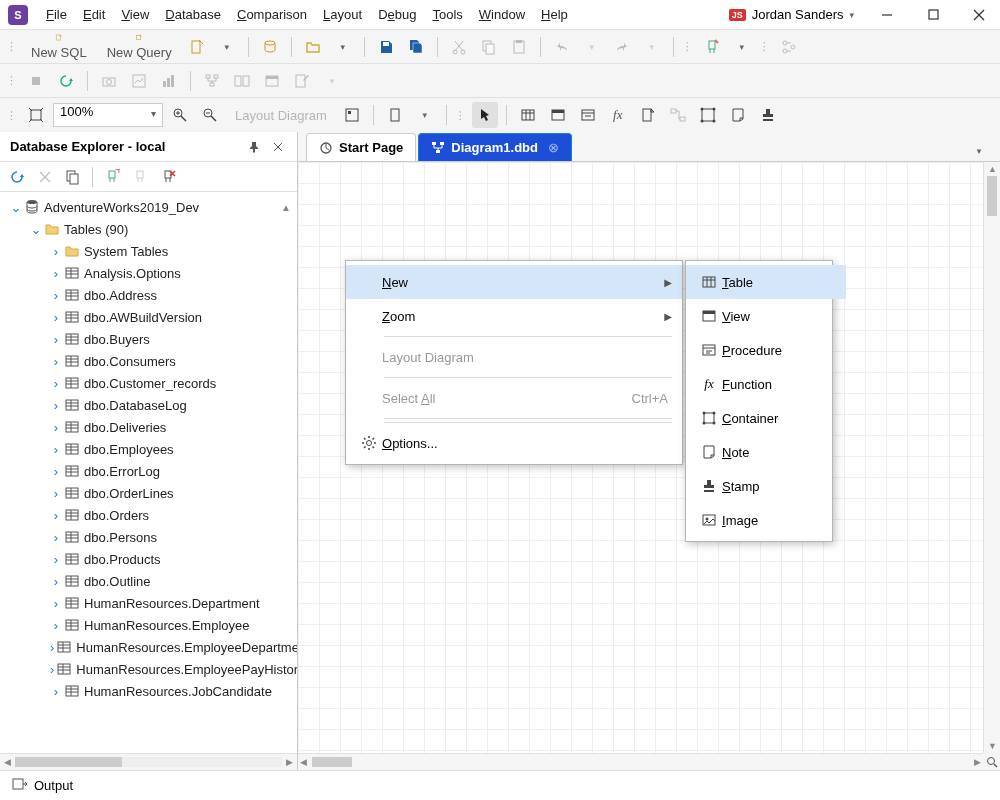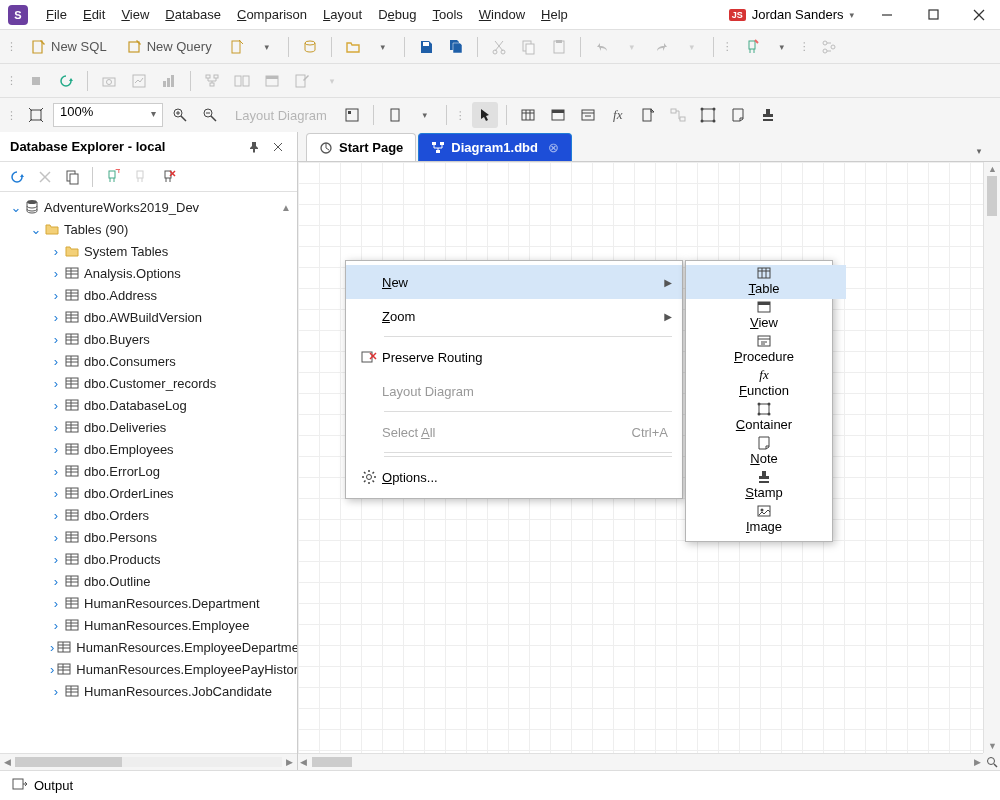--- a/index.html
+++ b/index.html
@@ -11,21 +11,21 @@
 .menu-item { padding: 4px 8px; cursor: pointer; color: #222; }
 .menu-item u { text-decoration: underline; }
 .menubar-spacer { flex: 1; }
 .user-badge { display: flex; align-items: center; gap: 6px; margin-right: 20px; }
 .js-icon { background: #d63333; color: #fff; font-size: 9px; font-weight: bold; padding: 1px 3px; border-radius: 2px; }
 .win-controls { display: flex; gap: 20px; margin-left: auto; }
 .win-btn { width: 26px; height: 22px; display: flex; align-items: center; justify-content: center; color: #333; cursor: pointer; }
 
 
 .toolbar { height: 34px; background: #f5f5f5; display: flex; align-items: center; padding: 0 6px; gap: 4px; border-bottom: 1px solid #e0e0e0; }
-.tb-btn { height: 26px; min-width: 26px; display: flex; align-items: center; justify-content: center; padding: 0 4px; border-radius: 3px; cursor: pointer; color: #555; gap: 4px; }
+.tb-btn { height: 26px; min-width: 26px; display: flex; align-items: center; justify-content: center; padding: 0 4px; border-radius: 3px; cursor: pointer; color: #555; gap: 4px; flex-direction: column; }
 .tb-btn.disabled { opacity: 0.4; cursor: default; }
 .tb-sep { width: 1px; height: 20px; background: #ccc; margin: 0 4px; }
 .tb-text-btn { padding: 0 8px; }
 .tb-select { height: 24px; border: 1px solid #ccc; background: #fff; padding: 0 22px 0 6px; position: relative; cursor: pointer; min-width: 110px; }
 .tb-select::after { content: '▾'; position: absolute; right: 6px; top: 4px; font-size: 10px; color: #666; }
 .tb-grip { color: #aaa; font-size: 11px; margin-right: 2px; cursor: move; }
 
 
 .main-wrap { display: flex; height: calc(800px - 30px - 34px - 34px - 34px - 30px); }
 .sidebar { width: 298px; background: #fff; border-right: 1px solid #ccc; display: flex; flex-direction: column; }
@@ -61,21 +61,21 @@
 
 .ctx-menu { position: absolute; background: #fff; border: 1px solid #b5b5b5; box-shadow: 2px 2px 8px rgba(0,0,0,0.25); padding: 4px 0; z-index: 100; }
 .ctx-row { height: 34px; display: flex; align-items: center; padding: 0 14px 0 10px; cursor: pointer; position: relative; min-width: 280px; }
 .ctx-row.hover { background: #d5e6f8; }
 .ctx-row.disabled { color: #999; cursor: default; }
 .ctx-icon-col { width: 26px; display: flex; align-items: center; justify-content: center; }
 .ctx-label { flex: 1; }
 .ctx-hint { color: #999; margin-left: 28px; }
 .ctx-arrow { position: absolute; right: 10px; font-size: 10px; color: #555; }
 .ctx-sep { height: 1px; background: #dcdcdc; margin: 3px 10px 3px 38px; }
-.submenu .ctx-row { min-width: 160px; flex-direction: column; }
+.submenu .ctx-row { min-width: 160px; }
 
 
 .statusbar { height: 30px; background: #fff; border-top: 1px solid #ddd; display: flex; align-items: center; padding: 0 12px; gap: 6px; }
 
 
 .ic { width: 16px; height: 16px; display: inline-block; }
 .ic-db { color: #444; }
 .ic-folder { color: #d6a838; }
 .ic-table { color: #555; }
 
@@ -804,30 +804,20 @@
     <div class="ctx-icon-col"></div>
     <span class="ctx-label"><u>N</u>ew</span>
     <span class="ctx-arrow">▶</span>
   </div>
   <div class="ctx-row">
     <div class="ctx-icon-col"></div>
     <span class="ctx-label"><u>Z</u>oom</span>
     <span class="ctx-arrow">▶</span>
   </div>
   <div class="ctx-sep"></div>
-  <div class="ctx-row">
-    <div class="ctx-icon-col">
-        <svg width="16" height="16" viewBox="0 0 16 16">
-          <rect x="1" y="3" width="10" height="10" fill="none" stroke="#555"></rect>
-          <line x1="9" y1="4" x2="15" y2="10" stroke="#d33" stroke-width="1.5"></line>
-          <line x1="15" y1="4" x2="9" y2="10" stroke="#d33" stroke-width="1.5"></line>
-        </svg>
-      </div>
-    <span class="ctx-label">Preserve Routing</span>
-  </div>
   <div class="ctx-row disabled">
     <div class="ctx-icon-col"></div>
     <span class="ctx-label">Layout Diagram</span>
   </div>
   <div class="ctx-sep"></div>
   <div class="ctx-row disabled">
     <div class="ctx-icon-col"></div>
     <span class="ctx-label">Select <u>A</u>ll</span>
     <span class="ctx-hint">Ctrl+A</span>
   </div>

